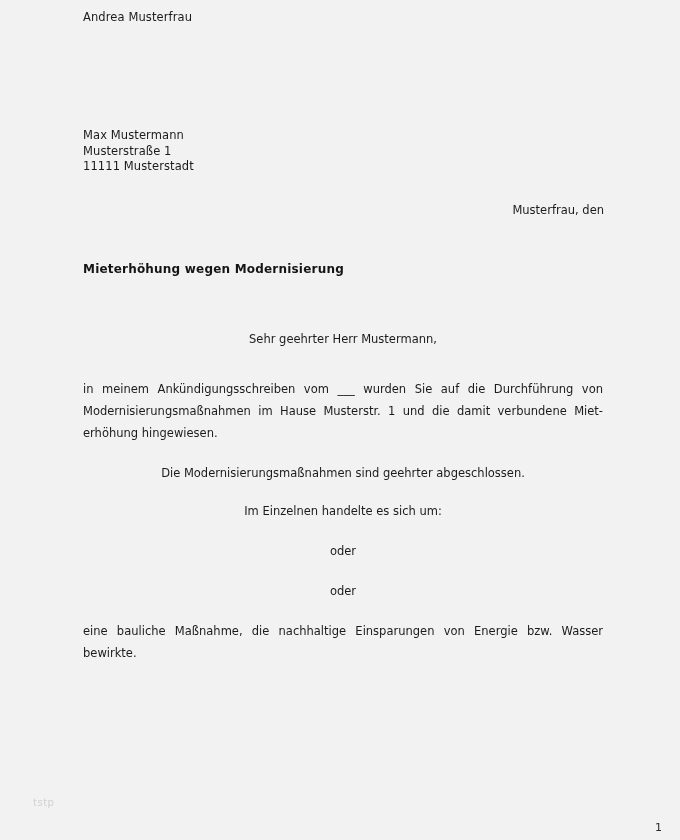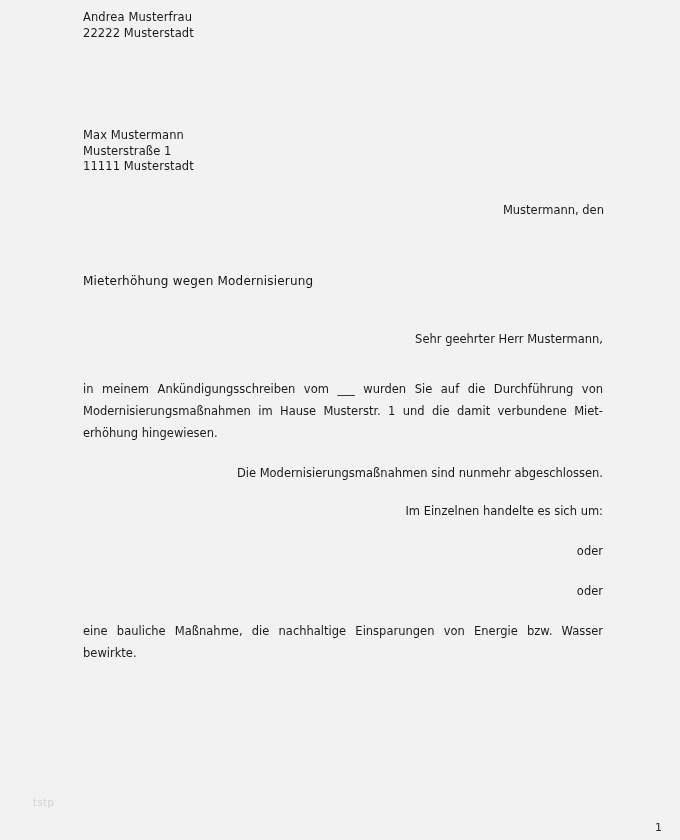--- a/index.html
+++ b/index.html
@@ -50,42 +50,42 @@
     position: absolute;
     right: 76px;
     top: 203px;
     font-size: 11.5px;
     color: #1b1b1b;
     white-space: nowrap;
   }
   .subject {
     position: absolute;
     left: 83px;
-    top: 274px;
+    top: 262px;
     width: 520px;
     font-size: 12px;
-    font-weight: normal;
+    font-weight: bold;
     color: #151515;
     letter-spacing: 0.2px;
   }
   .body {
     position: absolute;
     left: 83px;
     top: 328px;
     width: 520px;
   }
   .para {
     font-size: 11.5px;
     line-height: 22px;
     color: #1b1b1b;
     text-align: justify;
     margin: 0 0 18px 0;
   }
   .para.nojust {
-    text-align: right;
+    text-align: center;
   }
   .para.gap-lg {
     margin-bottom: 28px;
   }
   .para.gap-xl {
   }
   .para.tight {
     margin-bottom: 16px;
   }
   .watermark {
@@ -106,37 +106,36 @@
   }
 </style>
 </head>
 <body>
 
 <div class="page">
   <div class="sheet">
 
     <div class="sender">
       <div>Andrea Musterfrau</div>
-      <div>22222 Musterstadt</div>
     </div>
 
     <div class="recipient">
       <div>Max Mustermann</div>
       <div>Musterstraße 1</div>
       <div>11111 Musterstadt</div>
     </div>
 
-    <div class="dateline">Mustermann, den</div>
+    <div class="dateline">Musterfrau, den</div>
 
     <div class="subject">Mieterhöhung wegen Modernisierung</div>
 
     <div class="body">
       <p class="para nojust gap-lg">Sehr geehrter Herr Mustermann,</p>
       <p class="para">in meinem Ankündigungsschreiben vom ___ wurden Sie auf die Durchführung von Modernisierungsmaßnahmen im Hause Musterstr. 1 und die damit verbundene Miet-erhöhung hingewiesen.</p>
-      <p class="para nojust tight">Die Modernisierungsmaßnahmen sind nunmehr abgeschlossen.</p>
+      <p class="para nojust tight">Die Modernisierungsmaßnahmen sind geehrter abgeschlossen.</p>
       <p class="para nojust gap-xl">Im Einzelnen handelte es sich um:</p>
       <p class="para nojust">oder</p>
       <p class="para nojust">oder</p>
       <p class="para">eine bauliche Maßnahme, die nachhaltige Einsparungen von Energie bzw. Wasser bewirkte.</p>
     </div>
 
     <div class="watermark">tstp</div>
     <div class="pagenum">1</div>
   </div>
 </div>

